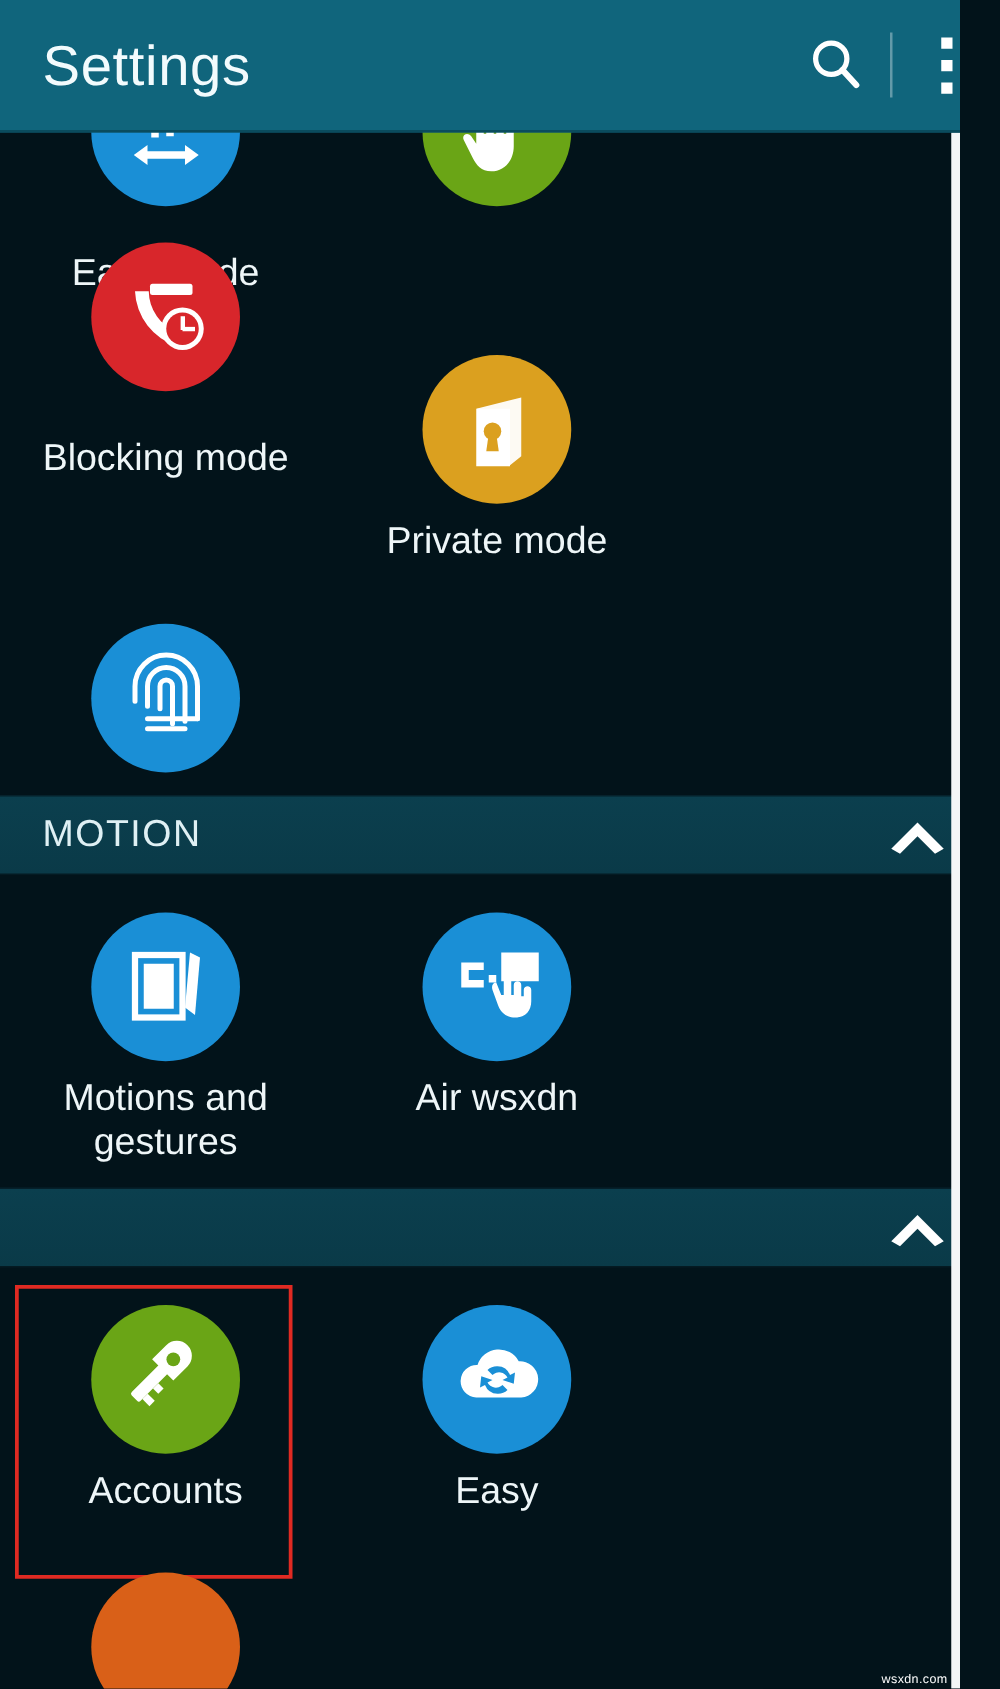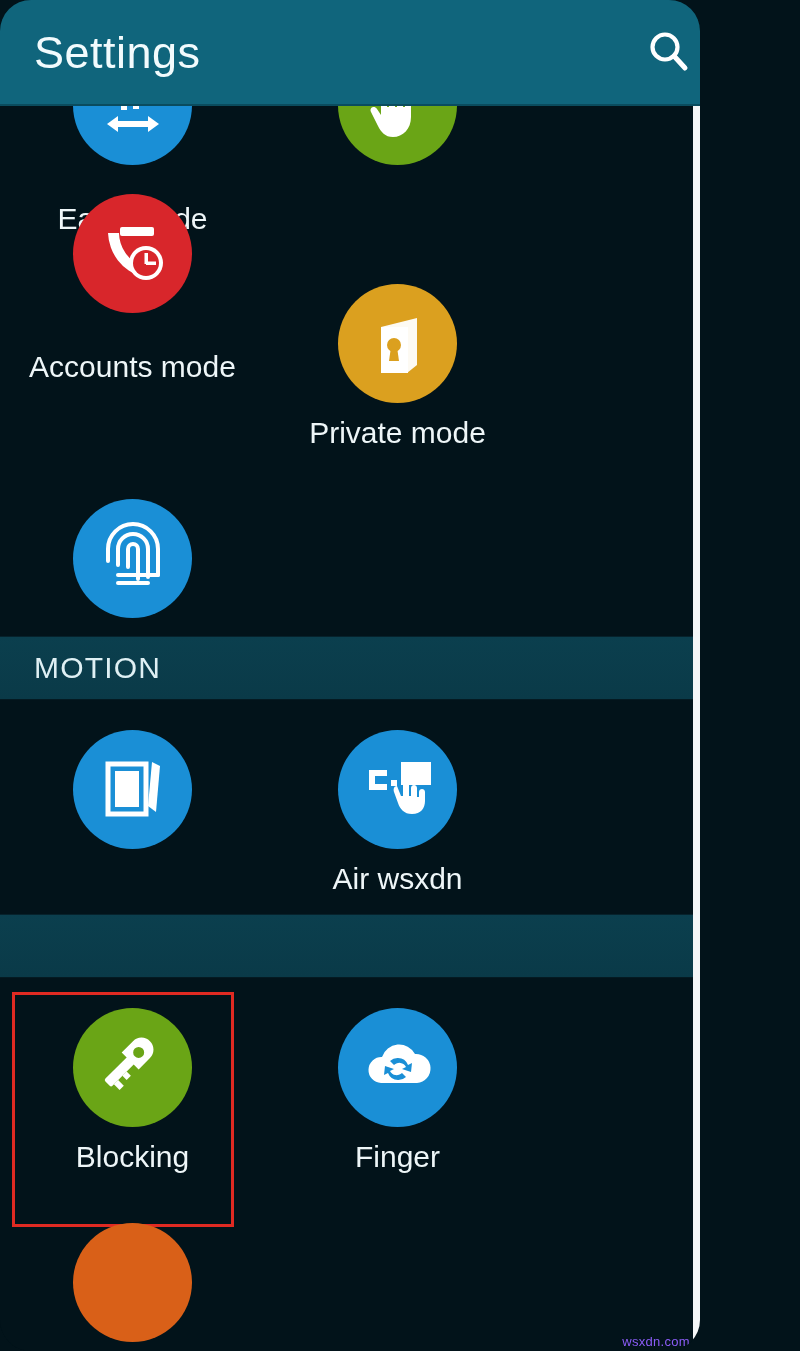--- a/index.html
+++ b/index.html
@@ -4,24 +4,23 @@
 <style>
   * { margin:0; padding:0; box-sizing:border-box; }
   html, body {
     width:800px; height:1351px;
     background:#02131a;
     font-family:"Liberation Sans", sans-serif;
     overflow:hidden;
   }
   #screen {
     position:relative;
-    width:700px; height:1351px;
+    width:768px; height:1351px;
     background:#02131a;
     overflow:hidden;
-    border-radius:31px;
   }
 
   
   #actionbar {
     position:absolute; top:0; left:0;
     width:800px; height:106px;
     background:#10657c;
     border-bottom:2px solid #0a4c5e;
     display:flex; align-items:center;
     z-index:30;
@@ -126,22 +125,22 @@
     left:12px; top:14px;
     width:216px; height:229px;
     border:3px solid #e02a22;
     pointer-events:none;
   }
 
   
   #watermark {
     position:absolute;
     right:10px; bottom:2px;
-    font-size:13px;
-    color:#8b5cf6;
+    font-size:10px;
+    color:#ffffff;
     letter-spacing:0.3px;
     z-index:40;
     font-family:"Liberation Sans", sans-serif;
   }
 </style>
 </head>
 <body>
 
 <div id="screen">
 
@@ -190,21 +189,21 @@
           <span class="icon-circle" style="background:#d8262b">
             <svg width="78" height="78" viewBox="0 0 78 78">
         <path d="M14 18 a48 48 0 0 0 34 44 l0 -11 a36 36 0 0 1 -23 -33 z" fill="#ffffff"></path>
         <rect x="26" y="12" width="34" height="9" rx="2" fill="#ffffff"></rect>
         <circle cx="52" cy="48" r="17" fill="#ffffff"></circle>
         <circle cx="52" cy="48" r="13" fill="#d8262b"></circle>
         <rect x="50.5" y="38" width="3.5" height="11" fill="#ffffff"></rect>
         <rect x="52" y="46.5" width="10" height="3.5" fill="#ffffff"></rect>
       </svg>
           </span>
-         <span class="cell-label">Accounts mode</span>
+         <span class="cell-label">Blocking mode</span>
         </div>
         <div class="cell">
           <span class="icon-circle" style="background:#dba01f">
             <svg width="74" height="74" viewBox="0 0 74 74">
         <path d="M20 20 L56 11 L56 58 L46 66 L46 24 z" fill="#ffffff" opacity="0.95"></path>
         <rect x="20" y="20" width="27" height="46" fill="#ffffff"></rect>
         <circle cx="33" cy="38" r="7" fill="#dba01f"></circle>
         <path d="M30 40 h6 l2 14 h-10 z" fill="#dba01f"></path>
       </svg>
           </span>
@@ -232,20 +231,21 @@
       </div>
       <div class="grid">
         <div class="cell">
           <span class="icon-circle" style="background:#1a8fd6">
             <svg width="74" height="74" viewBox="0 0 74 74">
         <rect x="12" y="12" width="38" height="50" fill="none" stroke="#ffffff" stroke-width="5"></rect>
         <rect x="19" y="19" width="24" height="36" fill="#ffffff"></rect>
         <path d="M56 10 l8 4 l-4 46 l-8 -6 z" fill="#ffffff"></path>
       </svg>
           </span>
+         <span class="cell-label">Motions and gestures</span>
         </div>
         <div class="cell">
           <span class="icon-circle" style="background:#1a8fd6">
             <svg width="74" height="74" viewBox="0 0 74 74">
         <rect x="40" y="10" width="30" height="23" fill="#ffffff"></rect>
         <path d="M8 18 h18 v6 h-12 v8 h12 v6 h-18 z" fill="#ffffff"></path>
         <rect x="30" y="28" width="6" height="6" fill="#ffffff"></rect>
         <path d="M36 34 c-3 0-4 3-3 6 l4 11 c2 6 6 11 14 11 c9 0 13-6 13-13 v-9
                  c0-4-6-4-6 0 v5 h-2 v-9 c0-4-6-4-6 0 v8 h-2 v-11 c0-4-6-4-6 0 v11 h-2 z" fill="#ffffff"></path>
       </svg>
@@ -266,33 +266,33 @@
             <svg width="74" height="74" viewBox="0 0 74 74">
         <g transform="rotate(-45 37 37)">
           <path d="M40 18 h16 a12 12 0 0 1 0 24 h-16 z" fill="#ffffff"></path>
           <circle cx="52" cy="30" r="5.5" fill="#6aa516"></circle>
           <rect x="8" y="25" width="34" height="10" rx="2" fill="#ffffff"></rect>
           <rect x="12" y="35" width="6" height="8" fill="#ffffff"></rect>
           <rect x="24" y="35" width="6" height="6" fill="#ffffff"></rect>
         </g>
       </svg>
           </span>
-         <span class="cell-label">Blocking</span>
+         <span class="cell-label">Accounts</span>
         </div>
         <div class="cell">
           <span class="icon-circle" style="background:#1a8fd6">
             <svg width="74" height="74" viewBox="0 0 74 74">
         <path d="M20 52 a13 13 0 0 1 1 -26 a18 18 0 0 1 33 -3 a12 12 0 0 1 2 29 z" fill="#ffffff"></path>
         <g fill="#1a8fd6">
           <path d="M37 27 a11 11 0 0 1 10 7 l4 -2 l-1 9 l-9 -3 l4 -2 a7.5 7.5 0 0 0 -12 -2 l-4 -4 a11 11 0 0 1 8 -3 z"></path>
           <path d="M37 49 a11 11 0 0 1 -10 -7 l-4 2 l1 -9 l9 3 l-4 2 a7.5 7.5 0 0 0 12 2 l4 4 a11 11 0 0 1 -8 3 z"></path>
         </g>
       </svg>
           </span>
-         <span class="cell-label">Finger</span>
+         <span class="cell-label">Easy</span>
         </div>
         <div class="cell">
           <span class="icon-circle" style="background:#d96018"></span>
          </div>
       </div>
     </div>
 
   <div id="scrollbar-track"></div>
 
   <div id="watermark">wsxdn.com</div>

